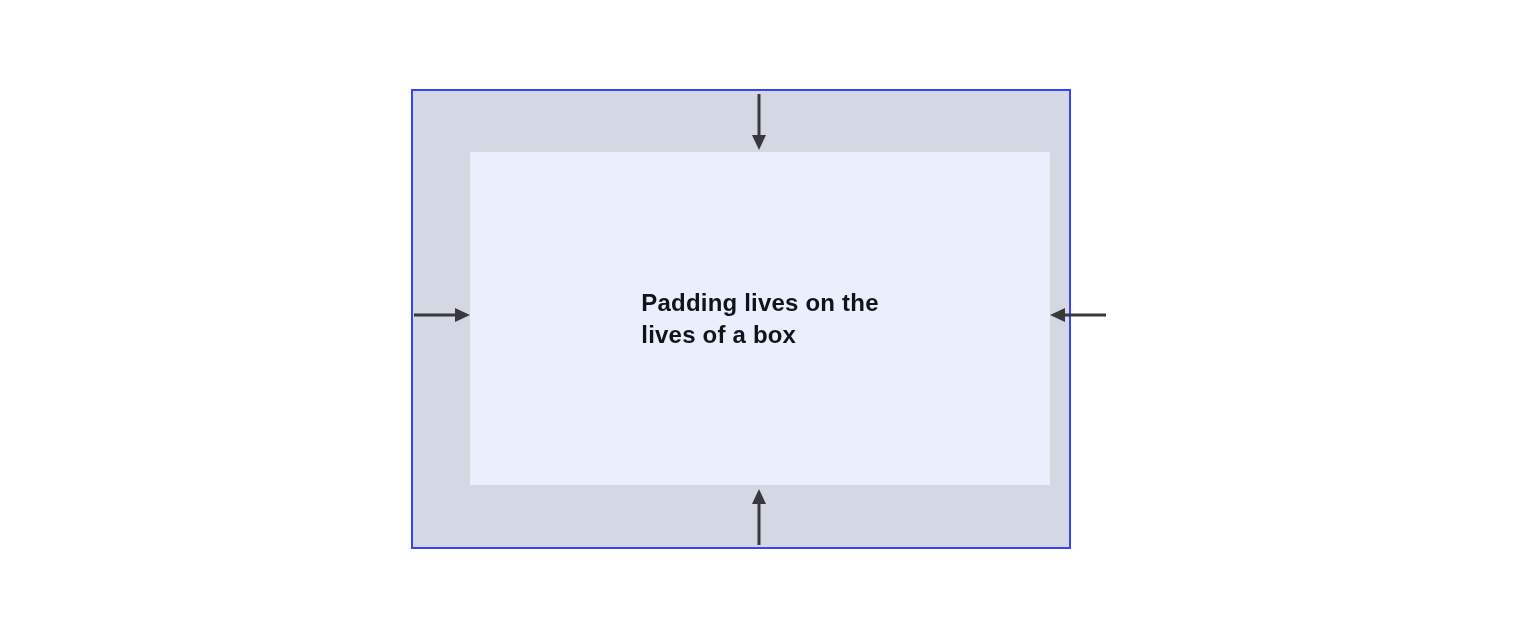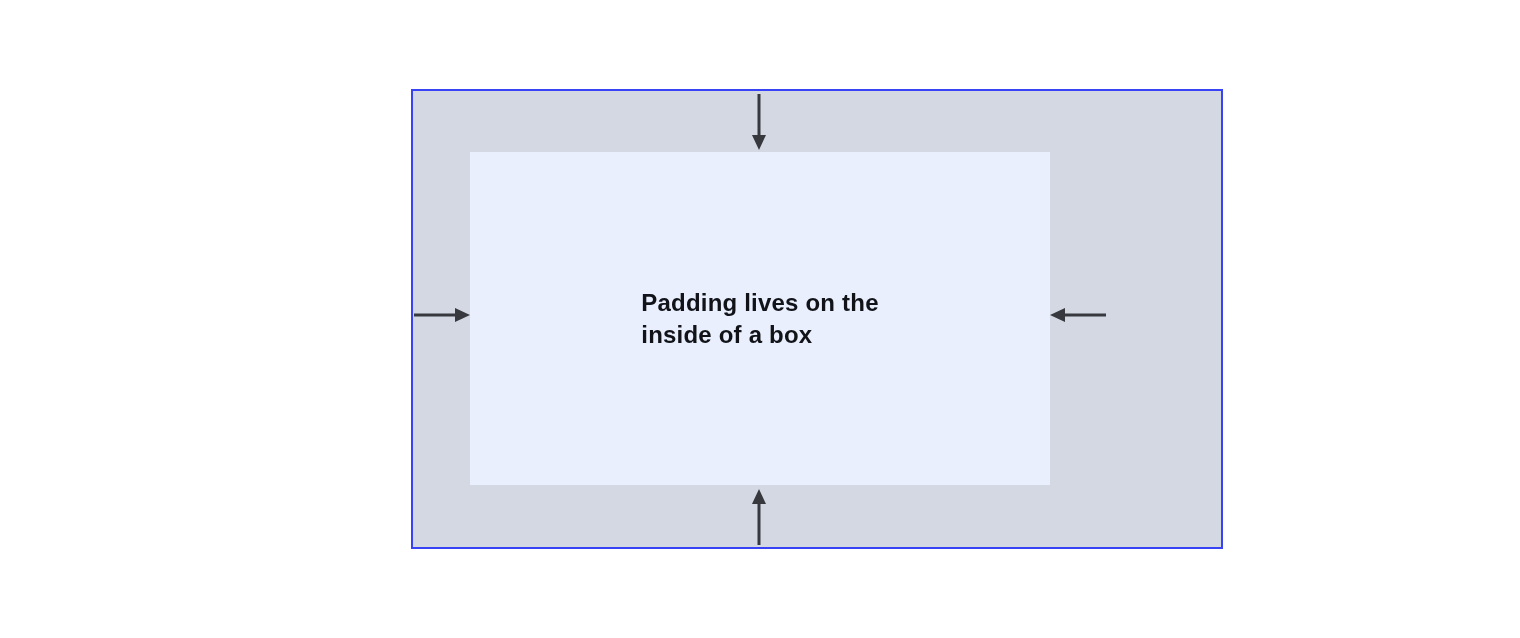--- a/index.html
+++ b/index.html
@@ -22,21 +22,21 @@
   }
   .canvas {
     position: relative;
     width: 1520px;
     height: 638px;
   }
   .outer-box {
     position: absolute;
     left: 411px;
     top: 89px;
-    width: 812px;
+    width: 660px;
     height: 460px;
     background: var(--outer-box-bg);
     border: 2px solid var(--outer-box-border);
   }
   .inner-box {
     position: absolute;
     left: 57px;
     top: 61px;
     width: 580px;
     height: 333px;
@@ -83,18 +83,18 @@
     </svg>
 
     <svg class="arrow arrow-right" width="56" height="24" viewBox="0 0 56 24" aria-hidden="true">
       <line x1="56" y1="12" x2="14" y2="12"></line>
       <polygon points="0,12 15,5 15,19"></polygon>
     </svg>
 
     <div class="inner-box">
       <div class="label">
         <span>Padding lives on the</span><br>
-        <span>inside of a box</span>
+        <span>lives of a box</span>
       </div>
     </div>
 
   </div>
 </div>
 
 </body></html>

